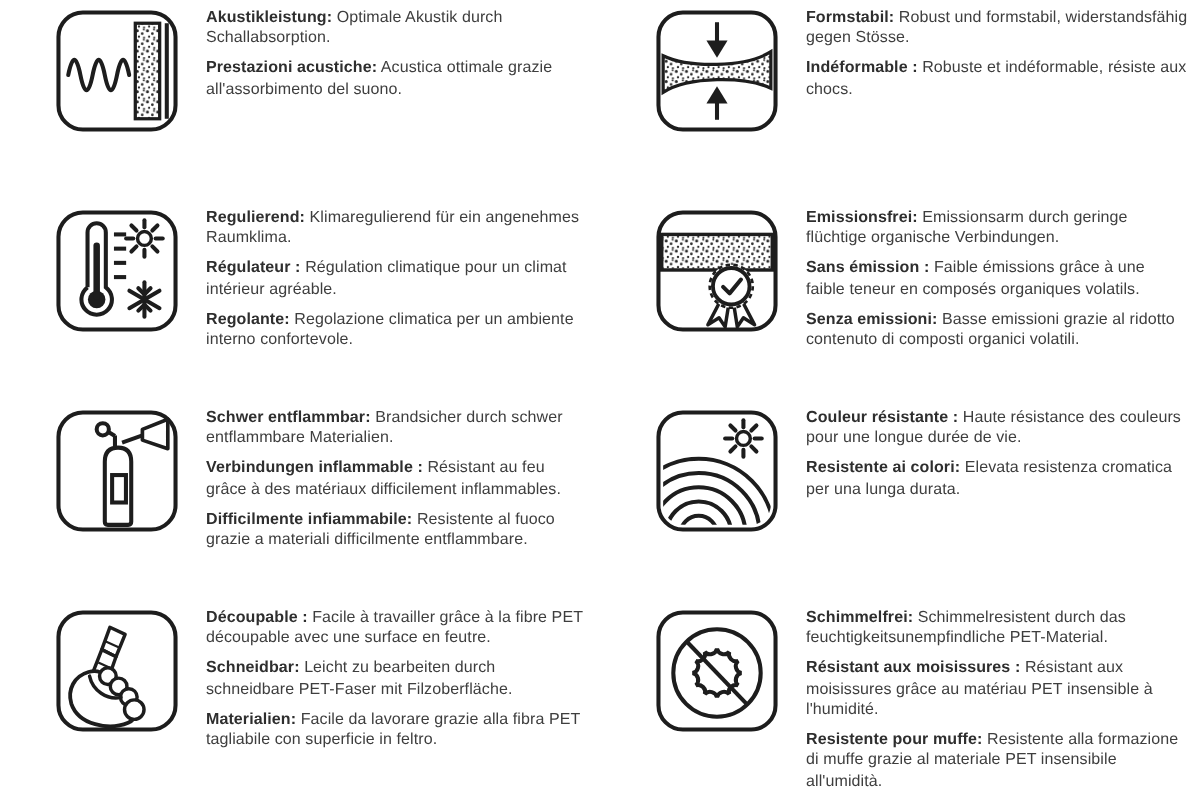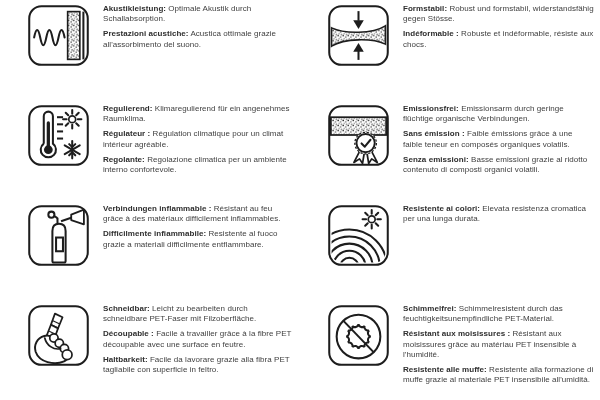--- a/index.html
+++ b/index.html
@@ -155,20 +155,21 @@
         <path class="ic" d="M25,56 L25,26.5 Q25,19.5 31.5,19.5 Q38,19.5 38,26.5 L38,56 Q38,57.5 36.5,57.5 L26.5,57.5 Q25,57.5 25,56 Z" stroke-width="2"></path>
         <rect class="ic" x="28.6" y="33" width="6.8" height="13.5" stroke-width="1.5"></rect>
         <line class="ic" x1="30" y1="19.5" x2="30" y2="13.5" stroke-width="2.2"></line>
         <circle class="ic" cx="24" cy="10.5" r="3" stroke-width="1.6"></circle>
         <line class="ic" x1="30" y1="13.8" x2="26.8" y2="11.8" stroke-width="1.8"></line>
         <line class="ic" x1="33.5" y1="17" x2="43.5" y2="13.5" stroke-width="1.6"></line>
         <polygon points="43.5,10.5 56,5.5 56,20 43.5,15.8" fill="none" stroke="#1d1d1d" stroke-width="1.8" stroke-linejoin="round"></polygon>
       </svg>
     </div>
     <div class="text">
+      <p><b>Schwer entflammbar:</b> <span>Brandsicher durch schwer entflammbare Materialien.</span></p>
       <p><b>Verbindungen inflammable :</b> <span>Résistant au feu grâce à des matériaux difficilement inflammables.</span></p>
       <p><b>Difficilmente infiammabile:</b> <span>Resistente al fuoco grazie a materiali difficilmente entflammbare.</span></p>
     </div>
   </div>
 
   <div class="item">
     <div class="icon-box">
       <svg viewBox="0 0 62 62">
         <rect class="ic" x="2.2" y="2.2" width="57.6" height="57.6" rx="12" stroke-width="2.6"></rect>
         <g clip-path="url(#rbclip)" class="ic" stroke-width="1.9">
@@ -185,20 +186,21 @@
           <line x1="44" y1="20.5" x2="44" y2="24"></line>
             <line x1="44" y1="9.5" x2="44" y2="6"></line>
           <line x1="47.9" y1="18.9" x2="50.4" y2="21.4"></line>
             <line x1="40.1" y1="18.9" x2="37.6" y2="21.4"></line>
           <line x1="40.1" y1="11.1" x2="37.6" y2="8.6"></line>
             <line x1="47.9" y1="11.1" x2="50.4" y2="8.6"></line>
         </g>
       </svg>
     </div>
     <div class="text">
+      <p><b>Couleur résistante :</b> <span>Haute résistance des couleurs pour une longue durée de vie.</span></p>
       <p><b>Resistente ai colori:</b> <span>Elevata resistenza cromatica per una lunga durata.</span></p>
     </div>
   </div>
 
   <div class="item">
     <div class="icon-box">
       <svg viewBox="0 0 62 62">
         <rect class="ic" x="2.2" y="2.2" width="57.6" height="57.6" rx="12" stroke-width="2.6"></rect>
         <g>
           <path d="M27.5,9.5 L35,13 L30.5,24 L23.5,20.5 Z" fill="#ffffff" stroke="#1d1d1d" stroke-width="1.7" stroke-linejoin="round"></path>
@@ -210,35 +212,35 @@
           <path d="M8.5,47 C6.5,40 10,33.5 17,31.5 C20.5,30.5 23.5,31.5 25.5,33.5 L38.5,46.5 C41.5,49.5 41,54.5 36.5,56.5 C27,60.5 12,57.5 8.5,47 Z" fill="#ffffff" stroke="#1d1d1d" stroke-width="1.9" stroke-linejoin="round"></path>
           <circle cx="26.5" cy="33.5" r="4.1" fill="#ffffff" stroke="#1d1d1d" stroke-width="1.7"></circle>
           <circle cx="31.8" cy="38.6" r="4.1" fill="#ffffff" stroke="#1d1d1d" stroke-width="1.7"></circle>
           <circle cx="36.8" cy="43.8" r="4.1" fill="#ffffff" stroke="#1d1d1d" stroke-width="1.7"></circle>
           <circle cx="39.5" cy="50" r="4.8" fill="#ffffff" stroke="#1d1d1d" stroke-width="1.7"></circle>
           <path d="M17.5,33.5 C19,40.5 26,45.5 33,44" fill="none" stroke="#1d1d1d" stroke-width="1.7" stroke-linecap="round"></path>
         </g>
       </svg>
     </div>
     <div class="text">
+      <p><b>Découpable :</b> <span>Facile à travailler grâce à la fibre PET découpable avec une surface en feutre.</span></p>
       <p><b>Schneidbar:</b> <span>Leicht zu bearbeiten durch schneidbare PET-Faser mit Filzoberfläche.</span></p>
-      <p><b>Découpable :</b> <span>Facile à travailler grâce à la fibre PET découpable avec une surface en feutre.</span></p>
-      <p><b>Haltbarkeit:</b> <span>Facile da lavorare grazie alla fibra PET tagliabile con superficie in feltro.</span></p>
+      <p><b>Materialien:</b> <span>Facile da lavorare grazie alla fibra PET tagliabile con superficie in feltro.</span></p>
     </div>
   </div>
 
   <div class="item">
     <div class="icon-box">
       <svg viewBox="0 0 62 62">
         <rect class="ic" x="2.2" y="2.2" width="57.6" height="57.6" rx="12" stroke-width="2.6"></rect>
         <path class="ic" stroke-width="1.7" d="M43,32 A3.5,3.5 0 0 1 41.4,26 A3.5,3.5 0 0 1 37,21.6 A3.5,3.5 0 0 1 31,20 A3.5,3.5 0 0 1 25,21.6 A3.5,3.5 0 0 1 20.6,26 A3.5,3.5 0 0 1 19,32 A3.5,3.5 0 0 1 20.6,38 A3.5,3.5 0 0 1 25,42.4 A3.5,3.5 0 0 1 31,44 A3.5,3.5 0 0 1 37,42.4 A3.5,3.5 0 0 1 41.4,38 A3.5,3.5 0 0 1 43,32 Z"></path>
         <circle class="ic" cx="31" cy="32" r="21.5" stroke-width="2.8"></circle>
         <line class="ic" x1="16.2" y1="16.6" x2="45.8" y2="47.4" stroke-width="2.8"></line>
       </svg>
     </div>
     <div class="text">
       <p><b>Schimmelfrei:</b> <span>Schimmelresistent durch das feuchtigkeitsunempfindliche PET-Material.</span></p>
       <p><b>Résistant aux moisissures :</b> <span>Résistant aux moisissures grâce au matériau PET insensible à l'humidité.</span></p>
-      <p><b>Resistente alle muffe:</b> <span>Resistente alla formazione di muffe grazie al materiale PET insensibile all'umidità.</span></p>
+      <p><b>Resistente pour muffe:</b> <span>Resistente alla formazione di muffe grazie al materiale PET insensibile all'umidità.</span></p>
     </div>
   </div>
 
 </div>
 
 </body></html>

